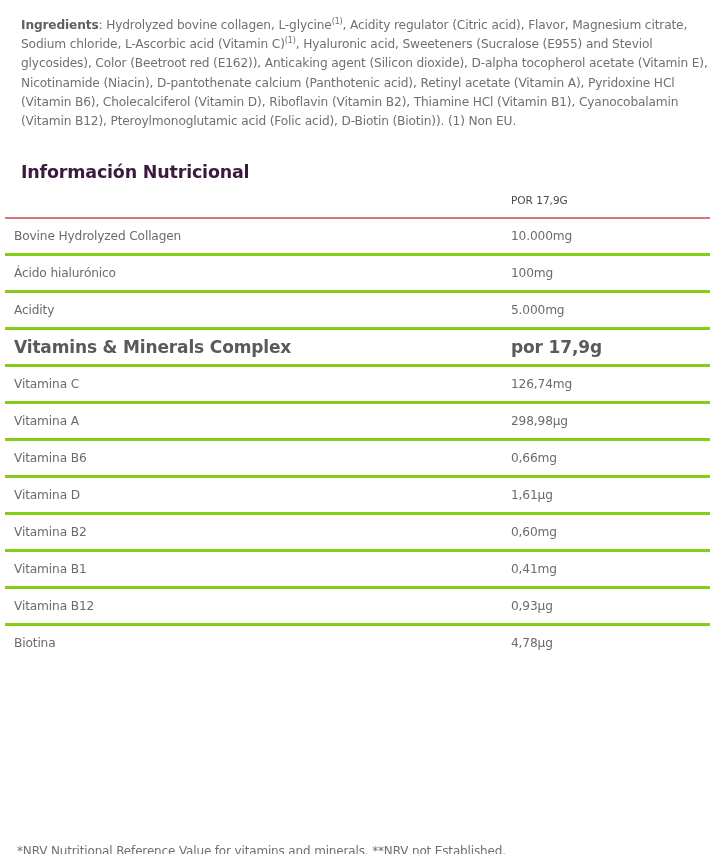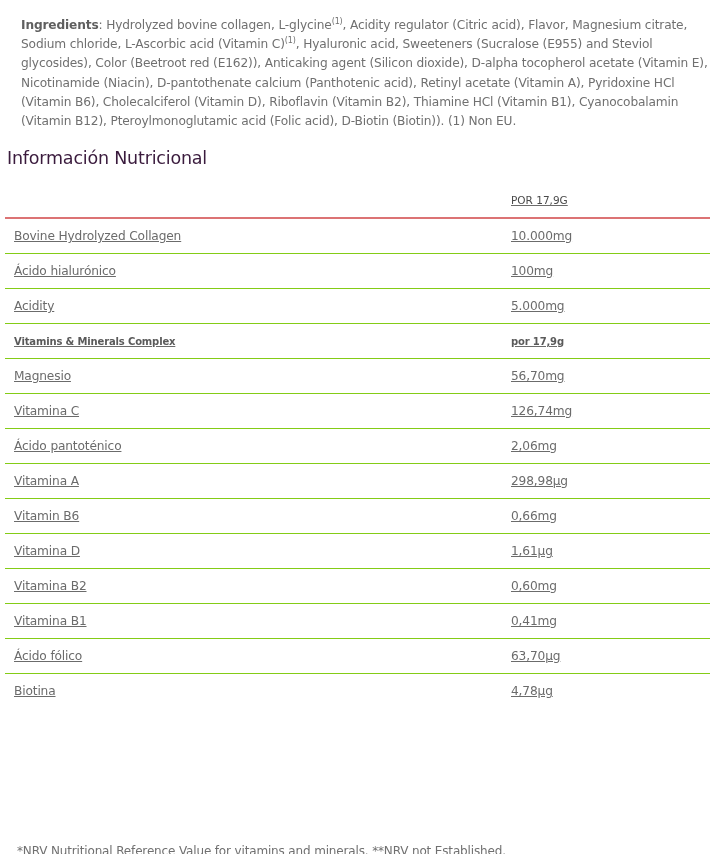--- a/index.html
+++ b/index.html
@@ -32,61 +32,60 @@
     }
     .ingredients sup {
       font-size: 8px;
       line-height: 0;
       vertical-align: 5px;
     }
     .section-title {
       position: absolute;
       left: 5px;
       top: 146px;
-      margin: 2px;
+      margin: 16px;
       font-size: 17.5px;
-      font-weight: normal;
+      font-weight: bold;
       color: #3a1b3d;
       letter-spacing: -0.2px;
     }
     .nutri-table {
       position: absolute;
       left: 5px;
       top: 183px;
       width: 705px;
       border-collapse: collapse;
       font-size: 12.2px;
       color: #6b6b6b;
-      text-decoration: underline;
     }
     .nutri-table th {
       text-align: left;
       font-weight: normal;
       font-size: 10.5px;
       color: #4a4a4a;
       height: 34px;
       padding: 0 0 0 9px;
       border-bottom: 2px solid #dc7374;
       vertical-align: middle;
     }
     .nutri-table td {
       height: 34px;
       padding: 0 0 0 9px;
-      border-bottom: 1px solid #84cc16;
+      border-bottom: 3px solid #84cc16;
       vertical-align: middle;
       letter-spacing: -0.15px;
     }
     .nutri-table tr:last-child td {
       border-bottom: none;
     }
     .nutri-table .col-name { width: 488px; }
     .nutri-table tr.bold td {
       font-weight: bold;
       color: #5a5a5a;
-      font-size: 10px;
+      font-size: 17px;
     }
     .footnote {
       position: absolute;
       left: 5px;
       top: 832px;
       margin: 12px;
       font-size: 12px;
       color: #707070;
       letter-spacing: -0.15px;
     }
@@ -116,54 +115,46 @@
       </tr>
       <tr>
         <td class="col-name">Acidity</td>
         <td>5.000mg</td>
       </tr>
       <tr class="bold">
         <td class="col-name">Vitamins &amp; Minerals Complex</td>
         <td>por 17,9g</td>
       </tr>
       <tr>
-        <td class="col-name">Magnesio</td>
-        <td>56,70mg</td>
-      </tr>
-      <tr>
         <td class="col-name">Vitamina C</td>
         <td>126,74mg</td>
-      </tr>
-      <tr>
-        <td class="col-name">Ácido pantoténico</td>
-        <td>2,06mg</td>
       </tr>
       <tr>
         <td class="col-name">Vitamina A</td>
         <td>298,98µg</td>
       </tr>
       <tr>
-        <td class="col-name">Vitamin B6</td>
+        <td class="col-name">Vitamina B6</td>
         <td>0,66mg</td>
       </tr>
       <tr>
         <td class="col-name">Vitamina D</td>
         <td>1,61µg</td>
       </tr>
       <tr>
         <td class="col-name">Vitamina B2</td>
         <td>0,60mg</td>
       </tr>
       <tr>
         <td class="col-name">Vitamina B1</td>
         <td>0,41mg</td>
       </tr>
       <tr>
-        <td class="col-name">Ácido fólico</td>
-        <td>63,70µg</td>
+        <td class="col-name">Vitamina B12</td>
+        <td>0,93µg</td>
       </tr>
       <tr>
         <td class="col-name">Biotina</td>
         <td>4,78µg</td>
       </tr>
     </tbody>
 </table>
 
 <p class="footnote">*NRV Nutritional Reference Value for vitamins and minerals. **NRV not Established.</p>
 

